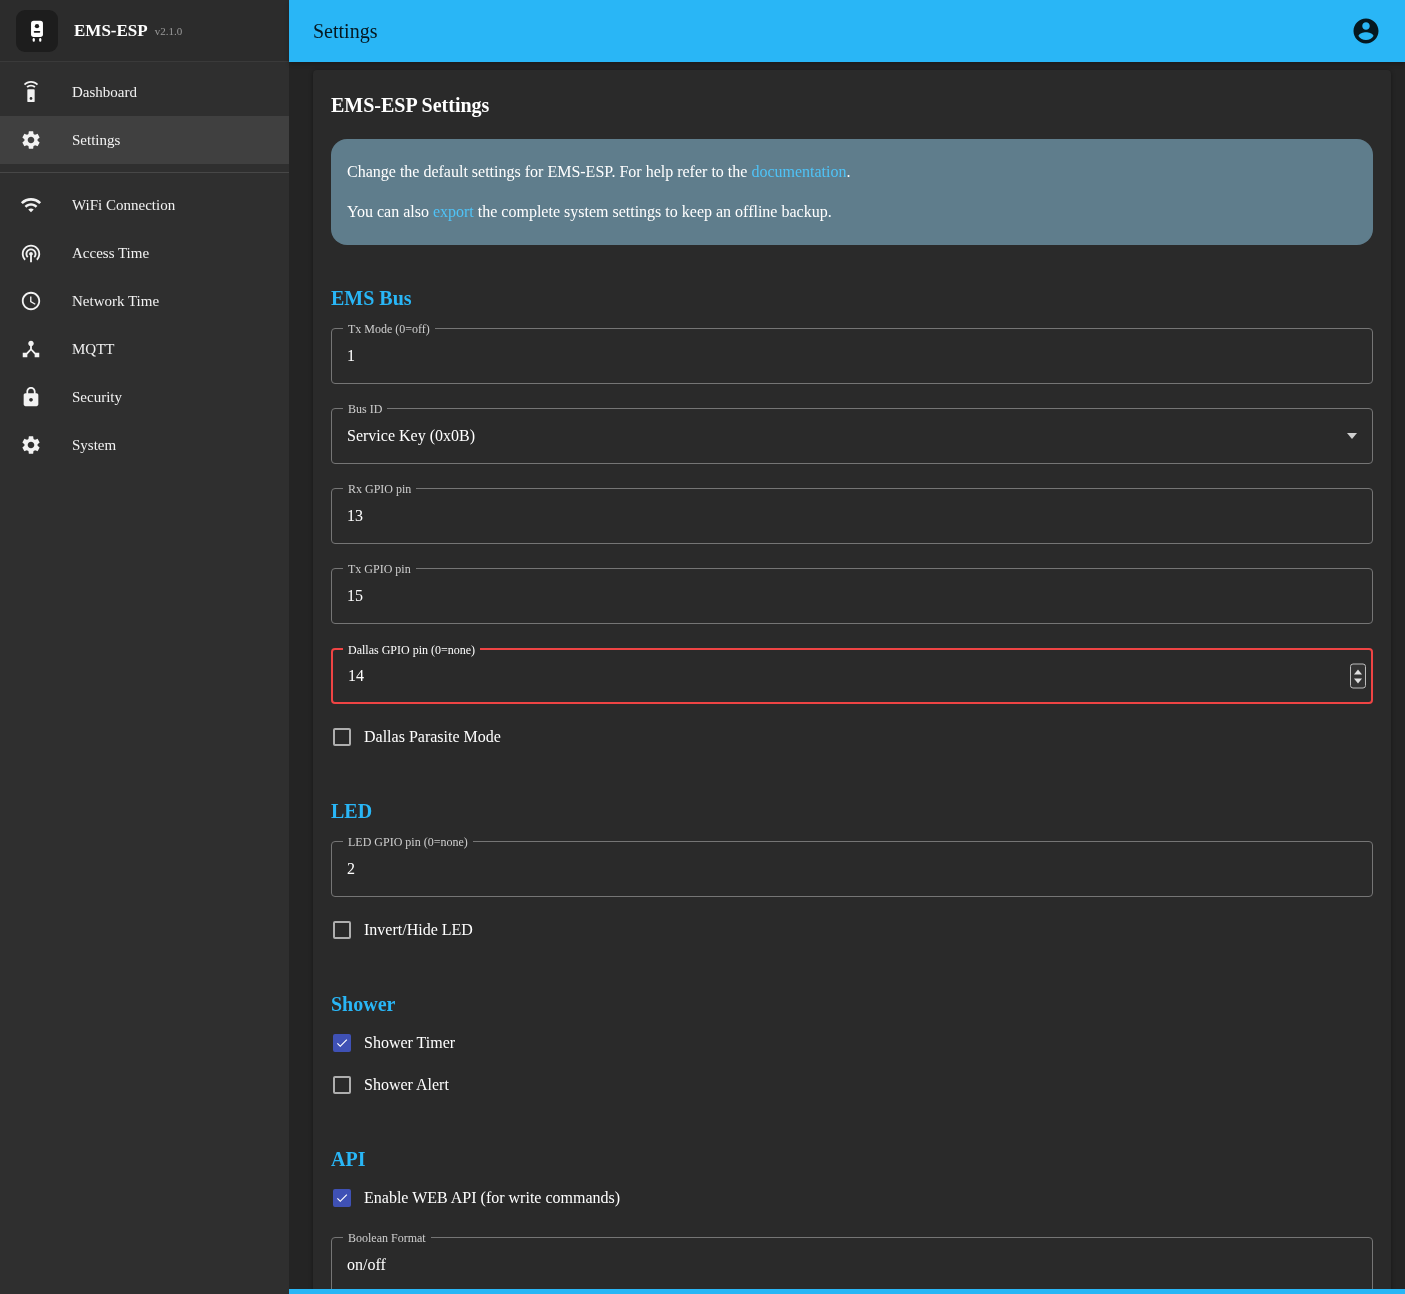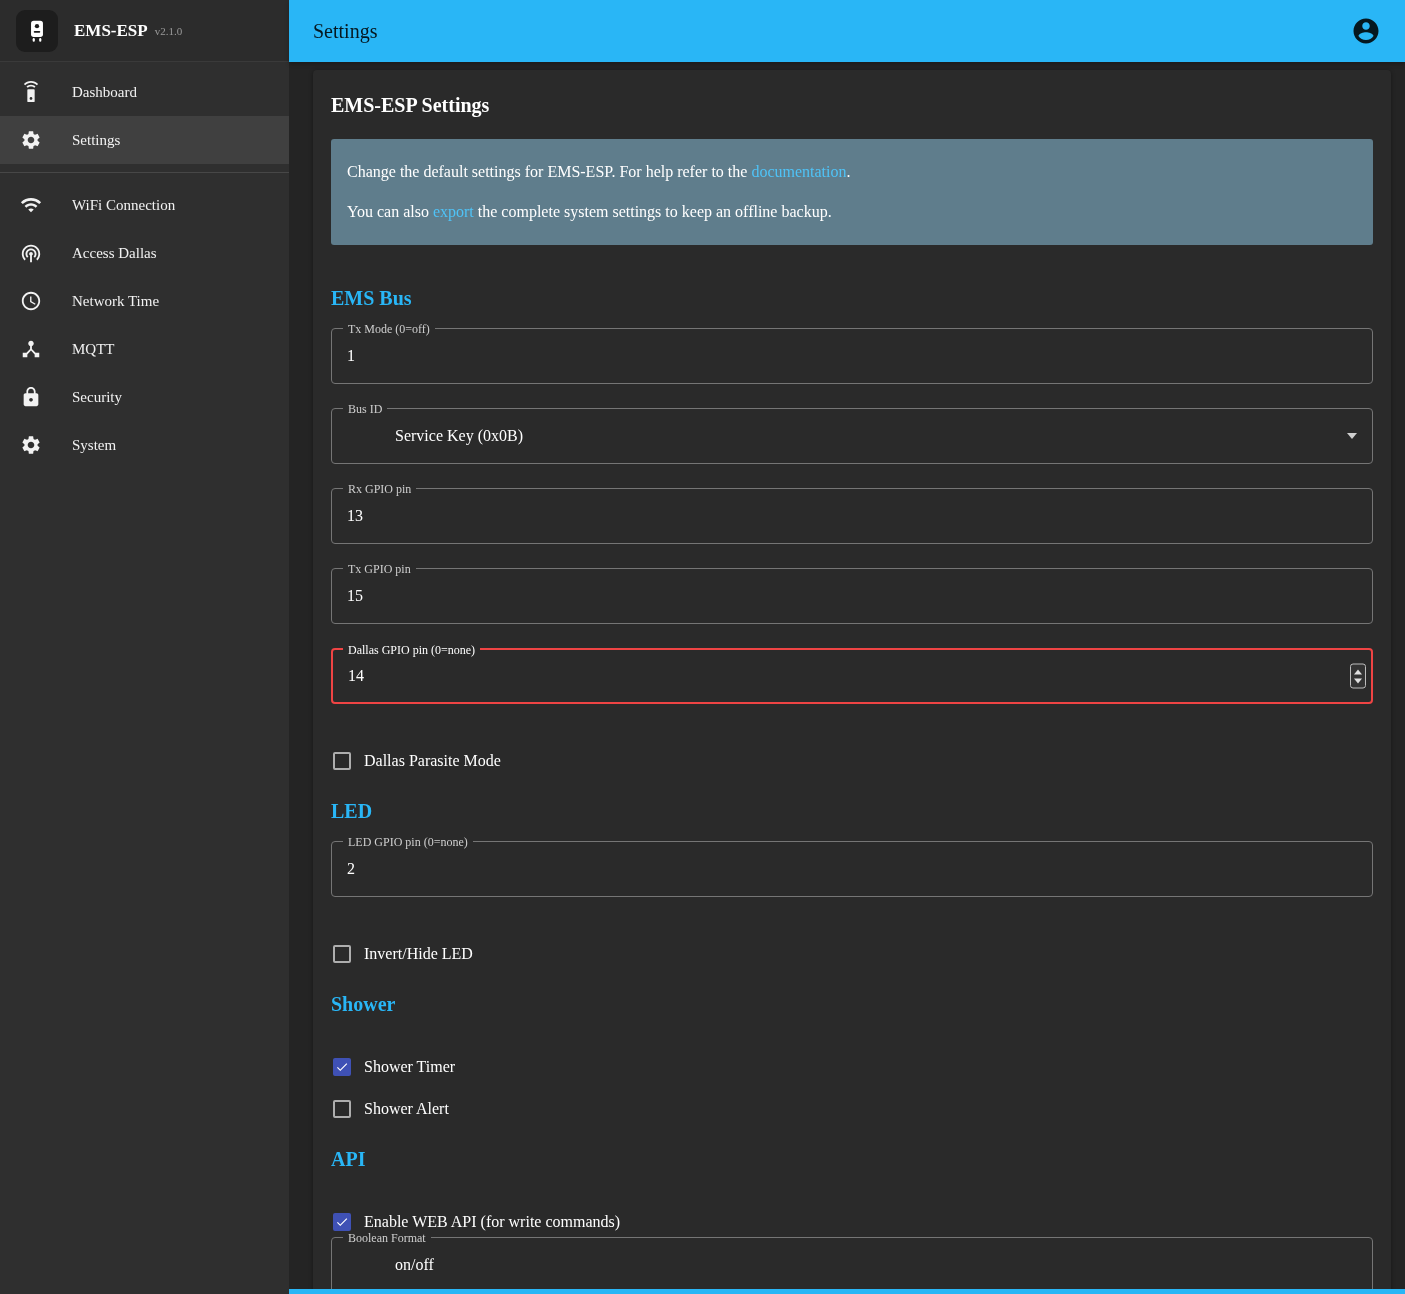--- a/index.html
+++ b/index.html
@@ -33,46 +33,46 @@
   .appbar { height:62px; background:#29b6f6; display:flex; align-items:center; justify-content:space-between; padding:0 24px; flex-shrink:0; box-shadow:0 2px 4px rgba(0,0,0,0.25); }
   .appbar-title { font-size:20px; font-weight:500; color:rgba(0,0,0,0.87); }
   .account { width:30px; height:30px; cursor:pointer; display:flex; }
   .account svg { width:30px; height:30px; fill:rgba(0,0,0,0.87); }
 
   .content { flex:1; padding:8px 14px 0 24px; overflow:hidden; }
   .card { background:#2a2a2a; border-radius:4px; padding:24px 18px; min-height:100%; box-shadow:0 1px 4px rgba(0,0,0,0.4); }
 
   .card-heading { font-size:20px; font-weight:bold; color:#fff; margin:0; }
 
-  .info { background:#5f7d8c; border-radius:3px; padding:21px 16px; margin-top:22px; font-size:16px; color:#fff; line-height:24px; }
+  .info { background:#5f7d8c; border-radius:16px; padding:21px 16px; margin-top:22px; font-size:16px; color:#fff; line-height:24px; }
   .info p { margin:0; }
   .info p + p { margin-top:16px; }
   .link { color:#4fc3f7; cursor:pointer; text-decoration:none; }
 
   .section { color:#29b6f6; font-size:20px; font-weight:bold; margin:30px 0 18px; }
   .info + .section { margin-top:42px; }
 
   .field { position:relative; border:1px solid #757575; border-radius:4px; height:56px; margin-bottom:24px; background:transparent; }
   .field > label { position:absolute; top:-7px; left:11px; background:#2a2a2a; padding:0 5px; font-size:12px; color:#cfcfcf; line-height:14px; }
   .field input { width:100%; height:100%; background:transparent; border:0; outline:0; color:#fff; font-size:16px; padding:0 15px; font-family:inherit; }
   .field.focused { border:2px solid #ef4444; }
   .field.focused > label { color:#fff; left:10px; }
 
-  .select { cursor:pointer;padding-left:48px; }
+  .select { cursor:pointer; }
   .select-value { padding:0 15px; line-height:54px; font-size:16px; color:#fff; }
   .caret { position:absolute; right:15px; top:50%; margin-top:-3px; width:0; height:0;
            border-left:5px solid transparent; border-right:5px solid transparent; border-top:6px solid #cfcfcf; }
 
   .spinner { position:absolute; right:5px; top:50%; transform:translateY(-50%); width:16px; height:25px;
              border:1px solid #bdbdbd; border-radius:3px; background:#333;
              display:flex; flex-direction:column; align-items:center; justify-content:center; gap:4px; cursor:pointer; }
   .spin-up { width:0; height:0; border-left:4px solid transparent; border-right:4px solid transparent; border-bottom:5px solid #e0e0e0; }
   .spin-down { width:0; height:0; border-left:4px solid transparent; border-right:4px solid transparent; border-top:5px solid #e0e0e0; }
 
-  .check-row { display:flex; align-items:flex-end; height:42px; cursor:pointer; }
+  .check-row { display:flex; align-items:flex-start; height:42px; cursor:pointer; }
   .checkbox { width:18px; height:18px; border:2px solid #aeaeae; border-radius:2px; margin:0 13px 0 2px;
               display:flex; align-items:center; justify-content:center; flex-shrink:0; }
   .checkbox svg { display:none; width:14px; height:14px; fill:#fff; }
   .checkbox.checked { background:#3f51b5; border-color:#3f51b5; }
   .checkbox.checked svg { display:block; }
   .check-label { font-size:16px; color:#fff; }
 
   .bottom-strip { position:absolute; left:0; right:0; bottom:0; height:5px; background:#29b6f6; }
 </style>
 </head>
@@ -124,21 +124,21 @@
         </span>
         <span class="nav-label">WiFi Connection</span>
       </div>
 
       <div class="nav-item">
         <span class="nav-icon">
           <svg viewBox="0 0 24 24">
               <path d="M12 11c-1.1 0-2 .9-2 2 0 .74.4 1.38 1 1.72V22h2v-7.28c.6-.35 1-.98 1-1.72 0-1.1-.9-2-2-2zM12 3C6.48 3 2 7.48 2 13c0 2.76 1.12 5.26 2.93 7.07l1.41-1.41C4.9 17.21 4 15.21 4 13c0-4.42 3.58-8 8-8s8 3.58 8 8c0 2.21-.9 4.21-2.35 5.65l1.41 1.41C20.88 18.26 22 15.76 22 13c0-5.52-4.48-10-10-10zm0 4c-3.31 0-6 2.69-6 6 0 1.66.67 3.16 1.76 4.24l1.42-1.42C8.45 15.1 8 14.11 8 13c0-2.21 1.79-4 4-4s4 1.79 4 4c0 1.11-.45 2.1-1.18 2.82l1.42 1.42C17.33 16.16 18 14.66 18 13c0-3.31-2.69-6-6-6z"></path>
             </svg>
         </span>
-        <span class="nav-label">Access Dallas</span>
+        <span class="nav-label">Access Time</span>
       </div>
 
       <div class="nav-item">
         <span class="nav-icon">
           <svg viewBox="0 0 24 24">
               <path d="M11.99 2C6.47 2 2 6.48 2 12s4.47 10 9.99 10C17.52 22 22 17.52 22 12S17.52 2 11.99 2zM12 20c-4.42 0-8-3.58-8-8s3.58-8 8-8 8 3.58 8 8-3.58 8-8 8zm.5-13H11v6l5.25 3.15.75-1.23-4.5-2.67z"></path>
             </svg>
         </span>
         <span class="nav-label">Network Time</span>
       </div>

